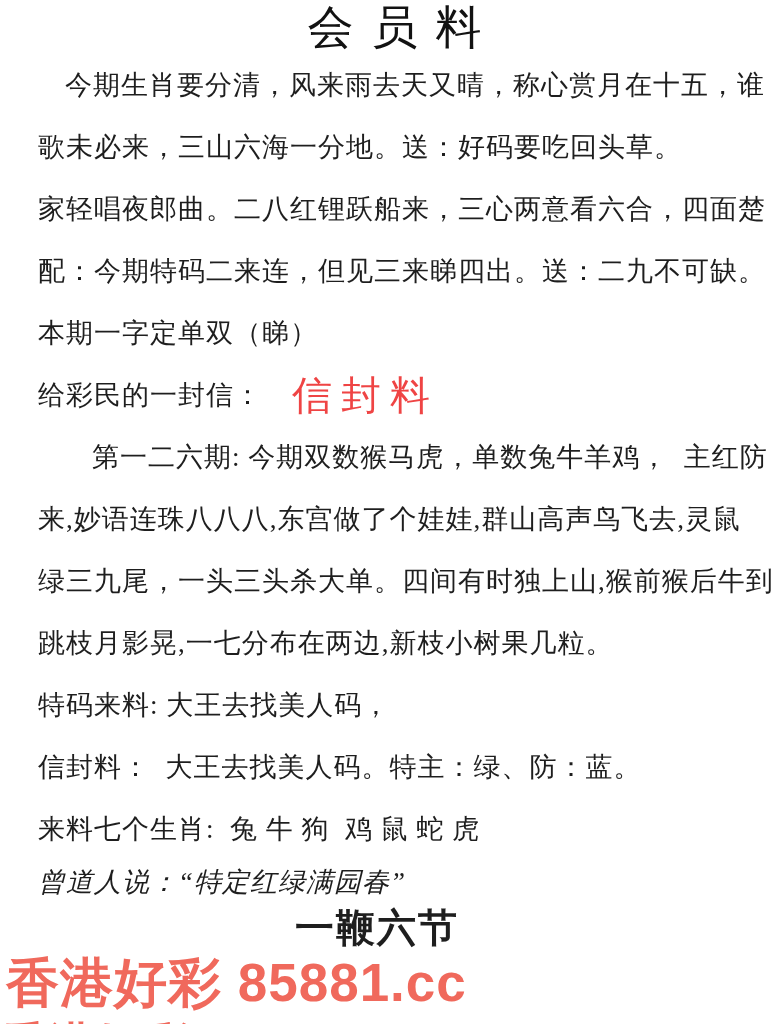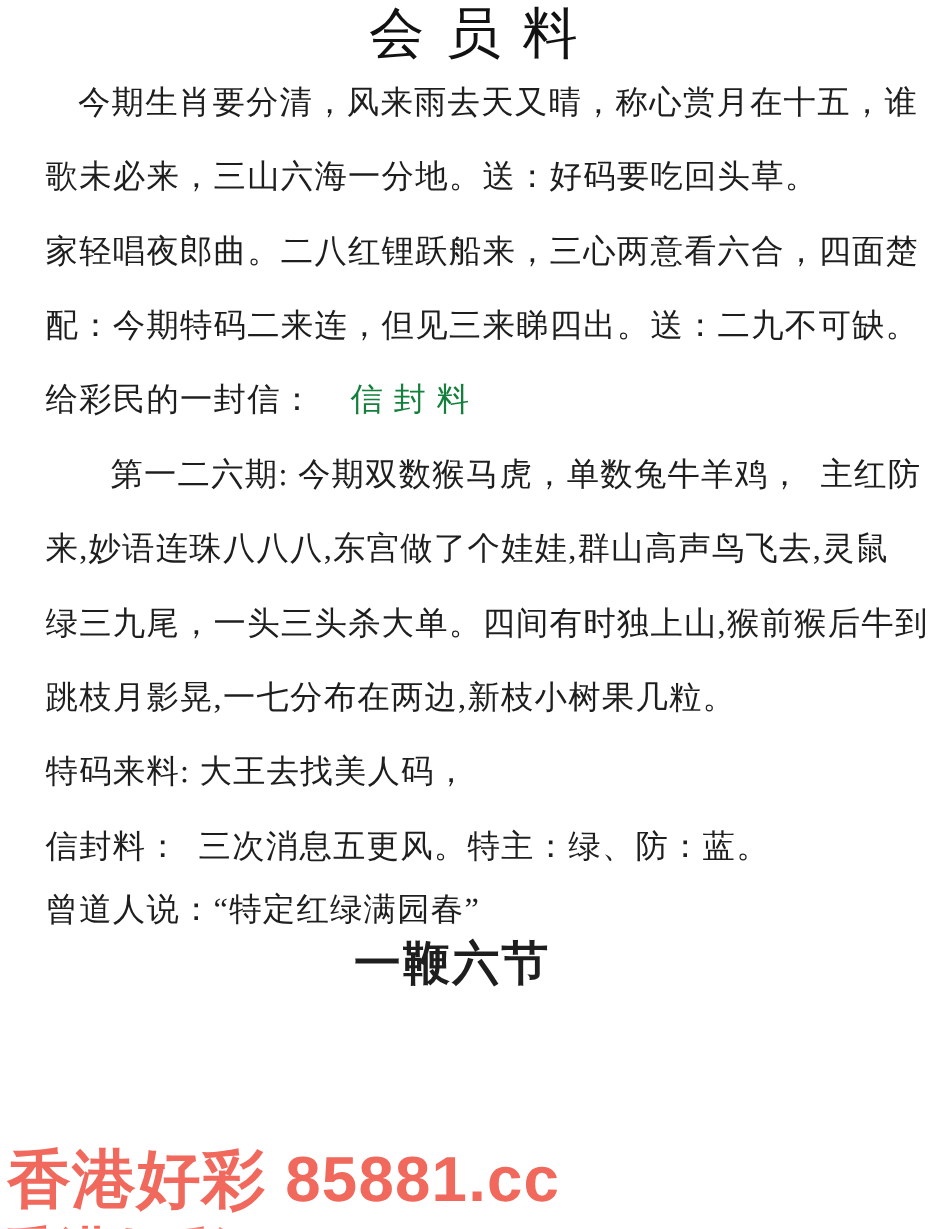--- a/index.html
+++ b/index.html
@@ -50,28 +50,29 @@
     display: flex;
     align-items: center;
     height: 62px;
     white-space: pre;
   }
   .letter-label {
     font-size: 27px;
     letter-spacing: 1px;
   }
   .letter-heading {
-    font-size: 27px;
+    font-size: 40px;
     letter-spacing: 9px;
     margin-left: 30px;
-    color: #15803d;
+    color: #ef4444;
   }
   .line-tight {
     height: 44px;
     line-height: 44px;
+    font-style: italic;
   }
   .line-last {
     height: 48px;
     line-height: 48px;
     font-size: 39px;
     font-weight: 700;
     letter-spacing: 2px;
     padding-left: 257px;
   }
   .watermark {
@@ -101,32 +102,34 @@
 <div class="page">
 
   <div class="doc">
 
     <div class="doc-title">会员料</div>
 
     <div class="line indent-sm">今期生肖要分清，风来雨去天又晴，称心赏月在十五，谁</div>
     <div class="line">歌未必来，三山六海一分地。送：好码要吃回头草。</div>
     <div class="line">家轻唱夜郎曲。二八红锂跃船来，三心两意看六合，四面楚</div>
     <div class="line">配：今期特码二来连，但见三来睇四出。送：二九不可缺。</div>
+    <div class="line">本期一字定单双（睇）</div>
 
     <div class="row-letter">
       <span class="letter-label">给彩民的一封信：</span>
       <span class="letter-heading">信封料</span>
     </div>
 
     <div class="line indent-lg">第一二六期: 今期双数猴马虎，单数兔牛羊鸡，  主红防</div>
     <div class="line">来,妙语连珠八八八,东宫做了个娃娃,群山高声鸟飞去,灵鼠</div>
     <div class="line">绿三九尾，一头三头杀大单。四间有时独上山,猴前猴后牛到</div>
     <div class="line">跳枝月影晃,一七分布在两边,新枝小树果几粒。</div>
     <div class="line">特码来料: 大王去找美人码，</div>
-    <div class="line">信封料：  三次消息五更风。特主：绿、防：蓝。</div>
+    <div class="line">信封料：  大王去找美人码。特主：绿、防：蓝。</div>
+    <div class="line">来料七个生肖:  兔 牛 狗  鸡 鼠 蛇 虎</div>
     <div class="line line-tight">曾道人说：“特定红绿满园春”</div>
     <div class="line line-last">一鞭六节</div>
 
   </div>
 
   <div class="watermark wm-main">香港好彩 85881.cc</div>
 
   <div class="watermark wm-bottom">香港好彩 85881.cc</div>
 
 </div>

